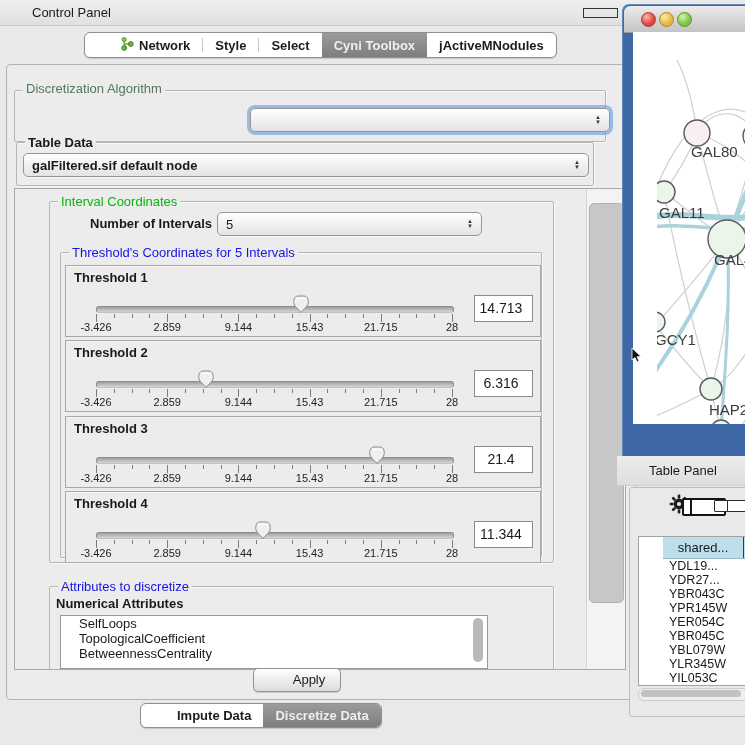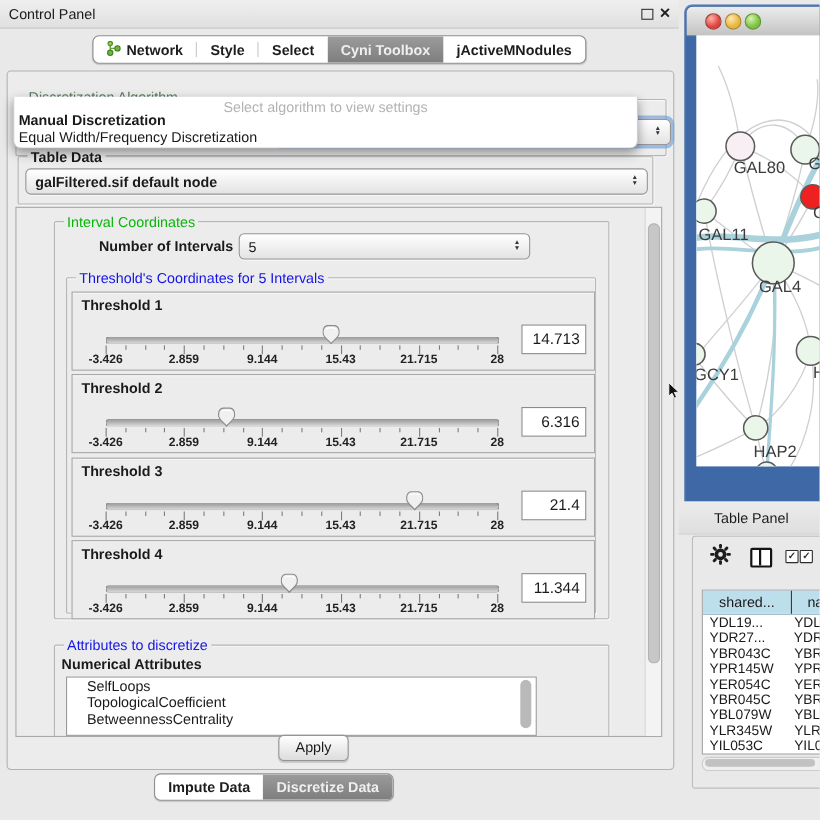--- a/index.html
+++ b/index.html
@@ -1,18 +1,18 @@
 <!DOCTYPE html>
 <html style="--green: #0ab50a; --blue: #1414e6; --frame-blue: #3e69a6; --hdr-blue: #bddeeb;"><head>
 <meta charset="utf-8">
 <style>
   html,body{margin:0;padding:0;}
   body{width:745px;height:745px;overflow:hidden;position:relative;background:#e9e9e9;
        font-family:"Liberation Sans",sans-serif;font-size:13px;color:#1a1a1a;}
-  .abs{position:absolute;}
+  .abs{position:absolute;padding-left:24px;}
   
   #control-panel{left:0;top:0;width:617px;height:745px;background:#e9e9e9;}
   #cp-titlebar{left:0;top:0;width:617px;height:25px;background:linear-gradient(#efefef,#e0e0e0);
                border-bottom:1px solid #c6c6c6;}
   #cp-title{left:8px;top:5px;}
   .float-ico{left:583px;top:8px;width:9px;height:8px;border:1.5px solid #333;background:transparent;}
   .close-ico{left:599px;top:4px;font-size:13px;font-weight:bold;color:#222;}
   .tabgroup{display:flex;align-items:stretch;background:#fff;border:1px solid #8f8f8f;
             border-radius:6px;overflow:hidden;height:24px;box-shadow:0 1px 1px rgba(0,0,0,.15);}
   .tab{display:flex;align-items:center;gap:5px;padding:0 12px;font-weight:700;color:#1c1c1c;cursor:default;}
@@ -45,42 +45,42 @@
   #vp-scroll-track{left:571px;top:0;width:14px;height:480px;background:#f3f3f3;border-left:1px solid #d4d4d4;}
   #vp-scroll-thumb{left:2px;top:14px;width:9px;height:398px;background:#c7c7c7;border-radius:5px;border:1px solid #b2b2b2;}
   
   .th-panel{position:absolute;left:4px;width:474px;height:70px;border:1px solid #a8a8a8;
             background:#ececec;box-shadow:inset 0 1px 0 #f6f6f6;}
   .th-label{position:absolute;left:8px;top:4px;font-weight:700;}
   .th-track{position:absolute;left:30px;top:40px;width:356px;height:5px;border-radius:3px;
             background:linear-gradient(#9e9e9e,#d6d6d6);border:1px solid #8d8d8d;border-bottom-color:#c2c2c2;}
   .th-thumb{position:absolute;top:29px;width:16px;height:18px;}
   .tick{position:absolute;width:1px;background:#7c7c7c;}
-  .tick-label{position:absolute;top:55px;transform:translateX(-50%);font-size:11px;font-weight:700;color:#222;white-space:nowrap;}
+  .tick-label{position:absolute;top:55px;transform:translateX(-50%);font-size:11px;font-weight:400;color:#222;white-space:nowrap;}
   .th-value{position:absolute;left:408px;top:29px;width:52px;height:25px;background:#fff;
-            border:1px solid #8a8a8a;text-align:right;line-height:25px;padding-right:5px;font-size:14px;}
+            border:1px solid #8a8a8a;text-align:center;line-height:25px;padding-right:5px;font-size:14px;}
   
   #attr-list{position:absolute;left:10px;top:28px;width:426px;height:52px;background:#fff;border:1px solid #9a9a9a;overflow:hidden;}
   .attr-item{padding-left:18px;height:15px;line-height:15px;white-space:nowrap;}
   #attr-scroll{position:absolute;left:412px;top:2px;width:10px;height:44px;background:#b9b9b9;border-radius:5px;}
   #apply-btn{left:253px;top:668px;width:62px;height:22px;border:1px solid #949494;border-radius:5px;
              background:linear-gradient(#ffffff,#dcdcdc);text-align:center;line-height:22px;box-shadow:0 1px 1px rgba(0,0,0,.15);}
   
   #net-window{left:622px;top:4px;width:128px;height:452px;background:var(--frame-blue);
               border-radius:7px 0 0 0;box-shadow:inset 1px 1px 0 rgba(255,255,255,.2);}
   #net-titlebar{left:2px;top:2px;width:126px;height:26px;background:linear-gradient(#ececec,#c3c3c3);
                 border-radius:6px 0 0 0;border-bottom:1px solid #9a9a9a;}
   .tl{position:absolute;top:6px;width:13px;height:13px;border-radius:50%;}
   #tl-red{left:17px;background:radial-gradient(circle at 35% 30%,#ffb3ad,#e0443c 60%);border:1px solid #a53b32;}
   #tl-yellow{left:35px;background:radial-gradient(circle at 35% 30%,#ffe9ad,#e9b63c 60%);border:1px solid #ad842c;}
   #tl-green{left:53px;background:radial-gradient(circle at 35% 30%,#d6f5ae,#7dc244 60%);border:1px solid #5d9330;}
   #net-canvas{left:11px;top:28px;width:117px;height:392px;background:#fff;overflow:hidden;}
   #table-panel-bar{left:617px;top:456px;width:128px;height:29px;background:linear-gradient(#ececec,#dedede);
                    border-bottom:1px solid #cfcfcf;}
-  #table-panel-title{left:32px;top:7px;}
+  #table-panel-title{left:8px;top:7px;}
   #table-panel-body{left:629px;top:487px;width:122px;height:228px;background:#e9e9e9;
                     border:1px solid #bdbdbd;border-radius:3px;}
   .cb{position:absolute;width:10px;height:10px;border:1.5px solid #2c2c2c;border-radius:1px;font-size:9px;
       line-height:9px;text-align:center;color:#2c2c2c;font-weight:700;background:#fff;}
   #split-ico{left:52px;top:10px;width:16px;height:14px;border:2px solid #141414;border-radius:2px;background:#fff;}
   #split-ico div{position:absolute;left:6px;top:0;width:2px;height:100%;background:#141414;}
   #node-table{left:8px;top:48px;width:116px;background:#fff;border:1px solid #a2a2a2;}
   .trow{display:flex;height:14px;line-height:14px;font-size:12.5px;overflow:hidden;}
   .trow .c1{width:81px;padding-left:6px;box-sizing:border-box;white-space:nowrap;}
   .trow .c2{flex:1;padding-left:2px;white-space:nowrap;}
@@ -136,25 +136,20 @@
   <div class="groupbox" style="left:14px;top:90px;width:590px;height:50px;">
     <span class="grouplabel g-dim" style="top:-10px;">Discretization Algorithm</span>
   </div>
   <div class="abs combo" id="hidden-combo">
     <span class="stepper">
         <span>▲</span>
         <span>▼</span>
       </span>
   </div>
 
-  <div class="abs" id="algo-popup">
-    <div class="abs" id="algo-hint">Select algorithm to view settings</div>
-    <div class="popup-opt" style="top:14px;font-weight:700;">Manual Discretization</div>
-    <div class="popup-opt" style="top:29px;">Equal Width/Frequency Discretization</div>
-  </div>
 
   <div class="groupbox" style="left:16px;top:142px;width:576px;height:42px;font-weight:bold;">
     <span class="grouplabel">Table Data</span>
     <div class="combo" style="left:6px;top:10px;width:548px;height:22px;">
       <span>galFiltered.sif default node</span>
       <span class="stepper">
           <span>▲</span>
           <span>▼</span>
         </span>
     </div>

